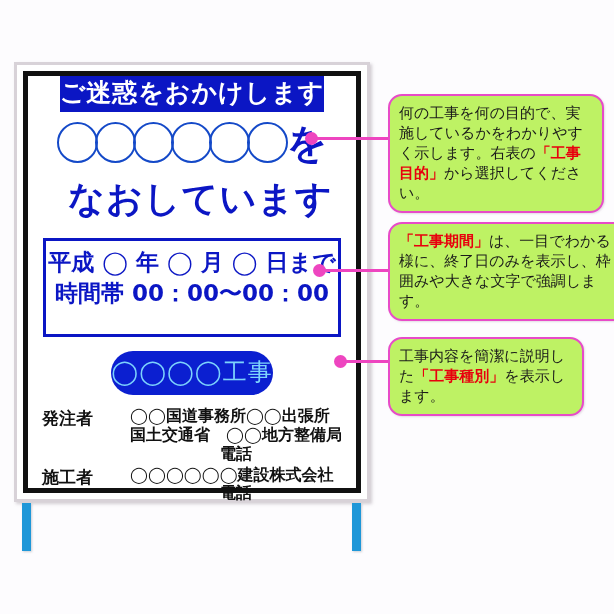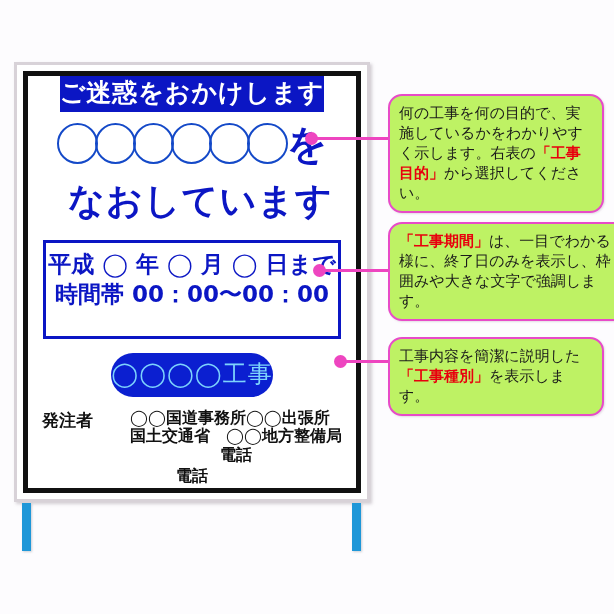--- a/index.html
+++ b/index.html
@@ -184,21 +184,21 @@
     color: #1a1a1a;
     font-weight: normal;
   }
   .hl {
     color: #e8000d;
     font-weight: bold;
   }
 
   #callout-purpose  { left: 388px; top: 94px;  width: 216px; }
   #callout-period   { left: 388px; top: 222px; width: 244px; }
-  #callout-worktype { left: 388px; top: 337px; width: 216px; }
+  #callout-worktype { left: 388px; top: 337px; width: 196px; }
 
   
   .connector-line {
     position: absolute;
     height: 3px;
     background: #ee45c0;
   }
   .connector-dot {
     position: absolute;
     width: 13px;
@@ -248,21 +248,23 @@
         <div id="parties">
             <div class="party-row">
               <div class="party-label">発注者</div>
               <div class="party-values">
                 <div class="party-value-line">◯◯国道事務所◯◯出張所</div>
                 <div class="party-value-line">国土交通省　◯◯地方整備局</div>
                 <div class="party-value-line centered">電話</div>
               </div>
             </div>
             <div class="party-row">
+              <div class="party-label">施工者</div>
               <div class="party-values">
+                <div class="party-value-line">◯◯◯◯◯◯建設株式会社</div>
                 <div class="party-value-line centered">電話</div>
               </div>
             </div>
           </div>
 
       </div>
     </div>
   </div>
 </div>
 

